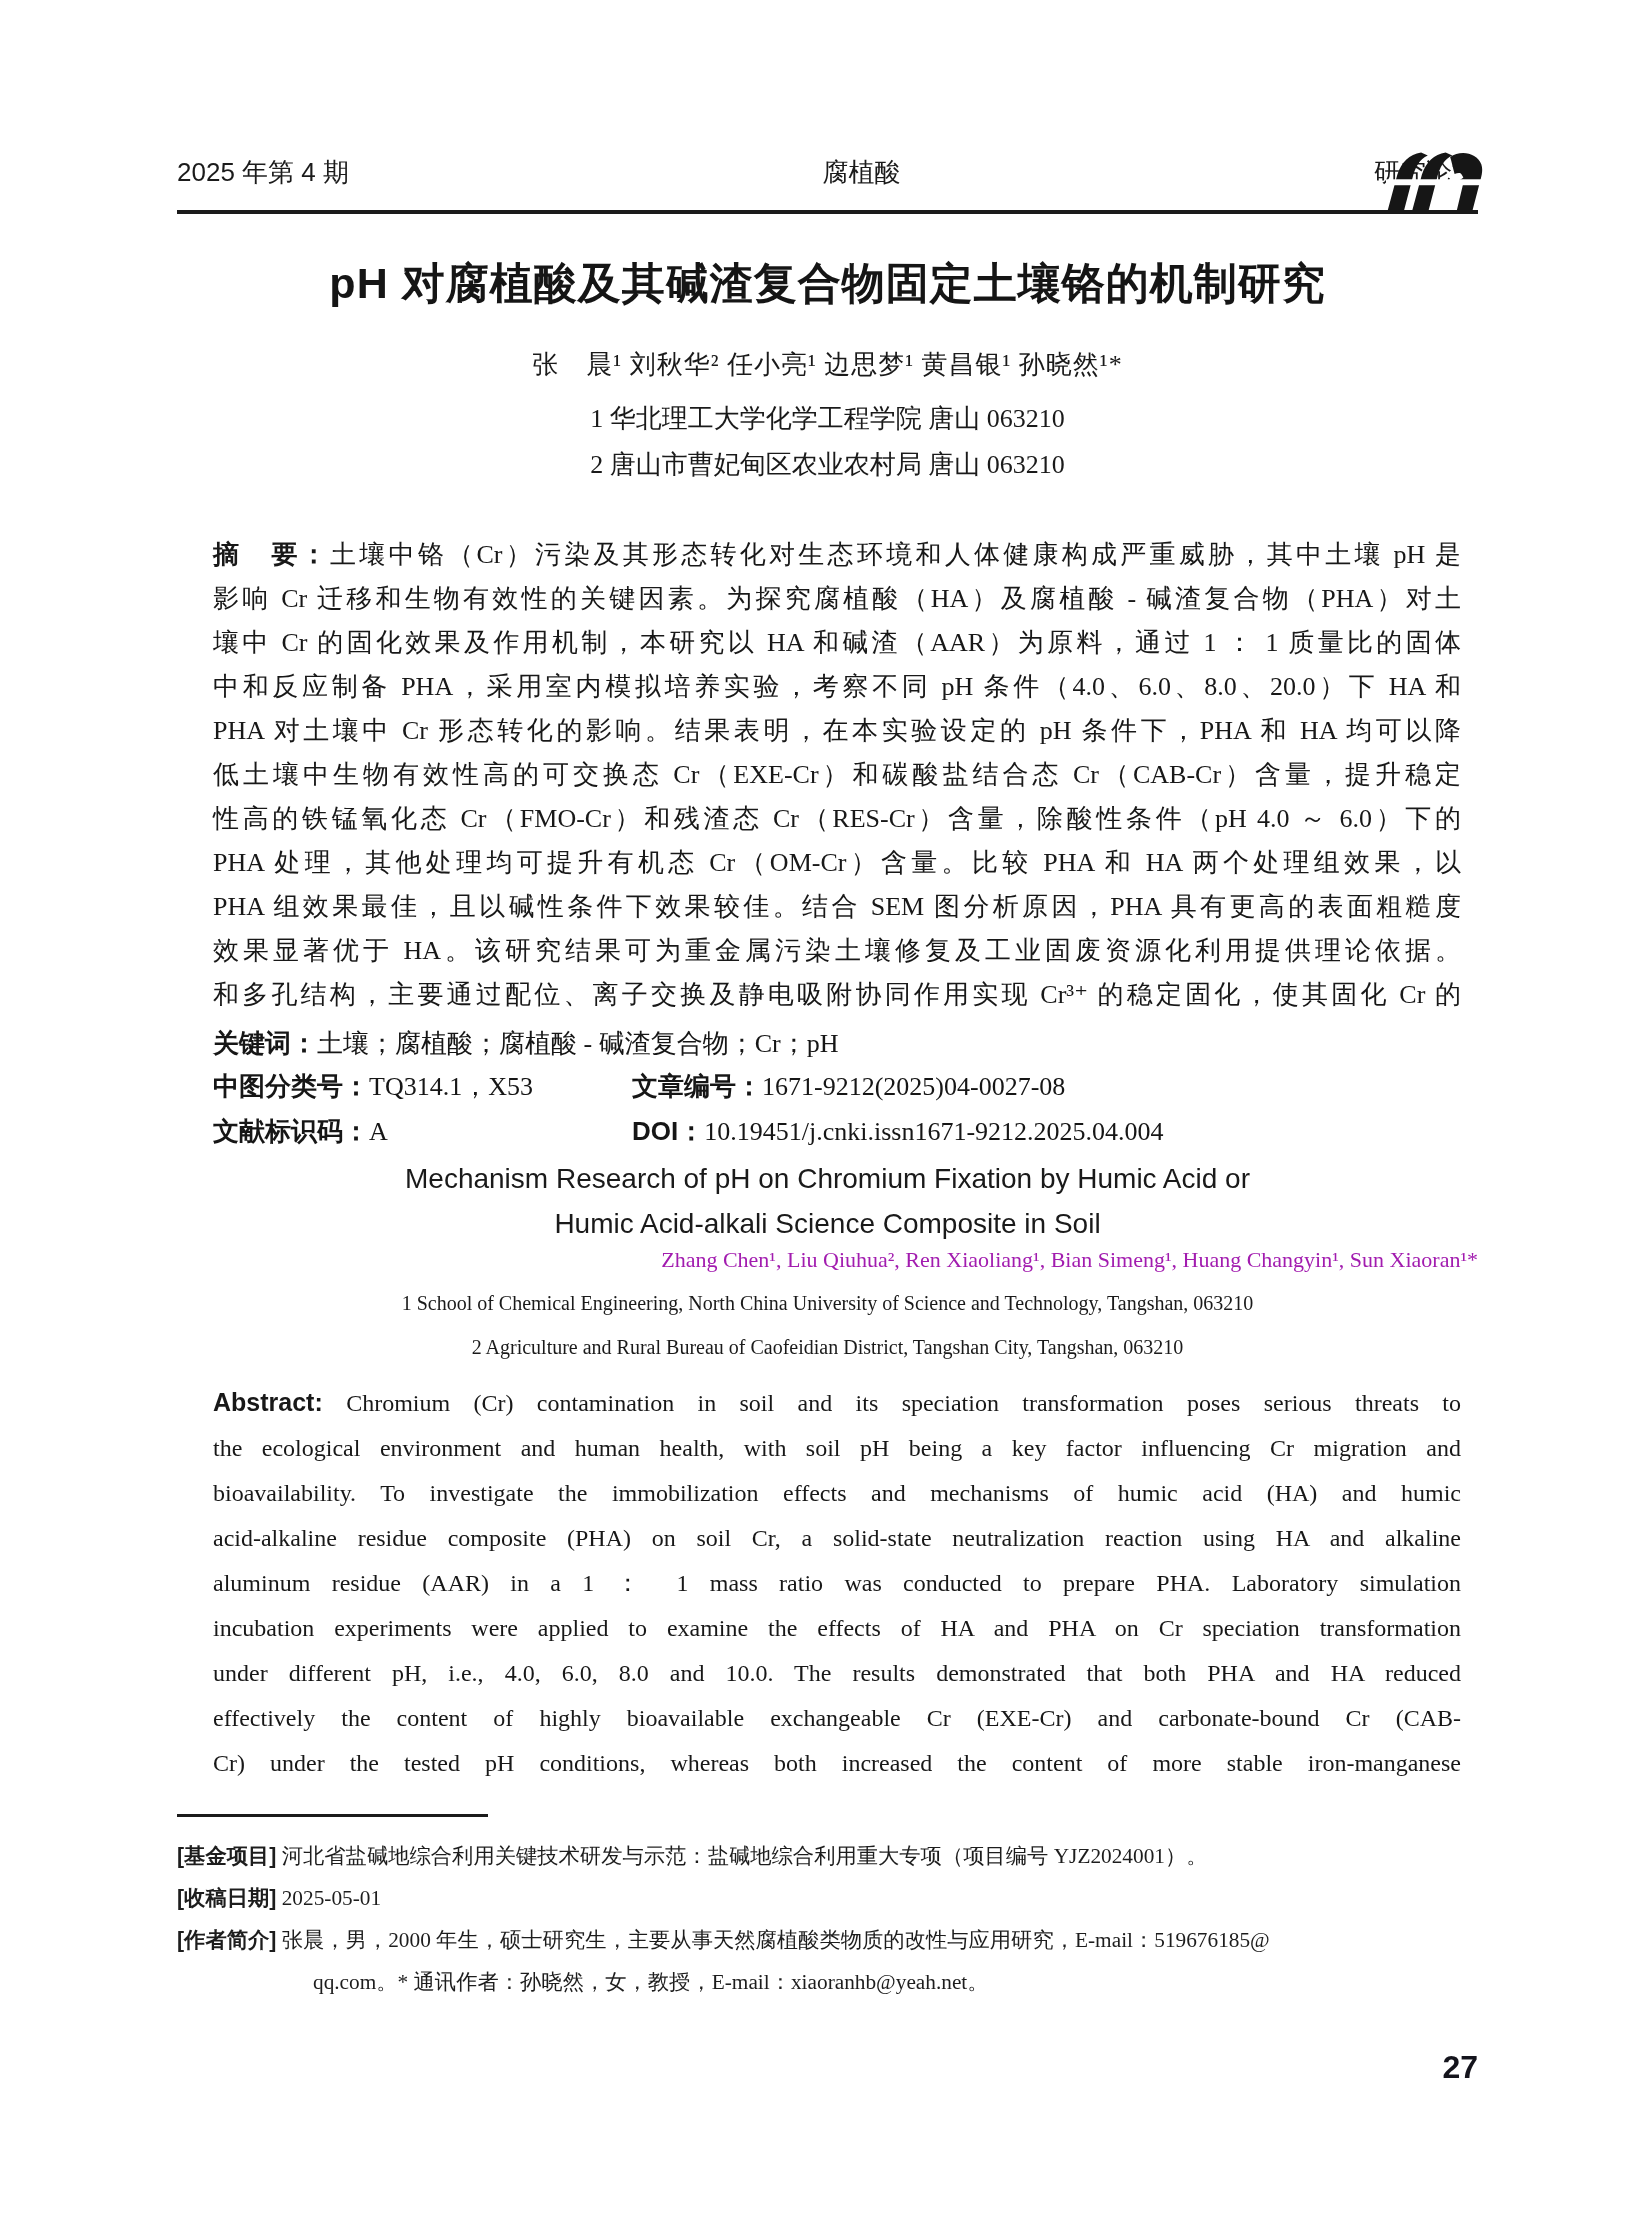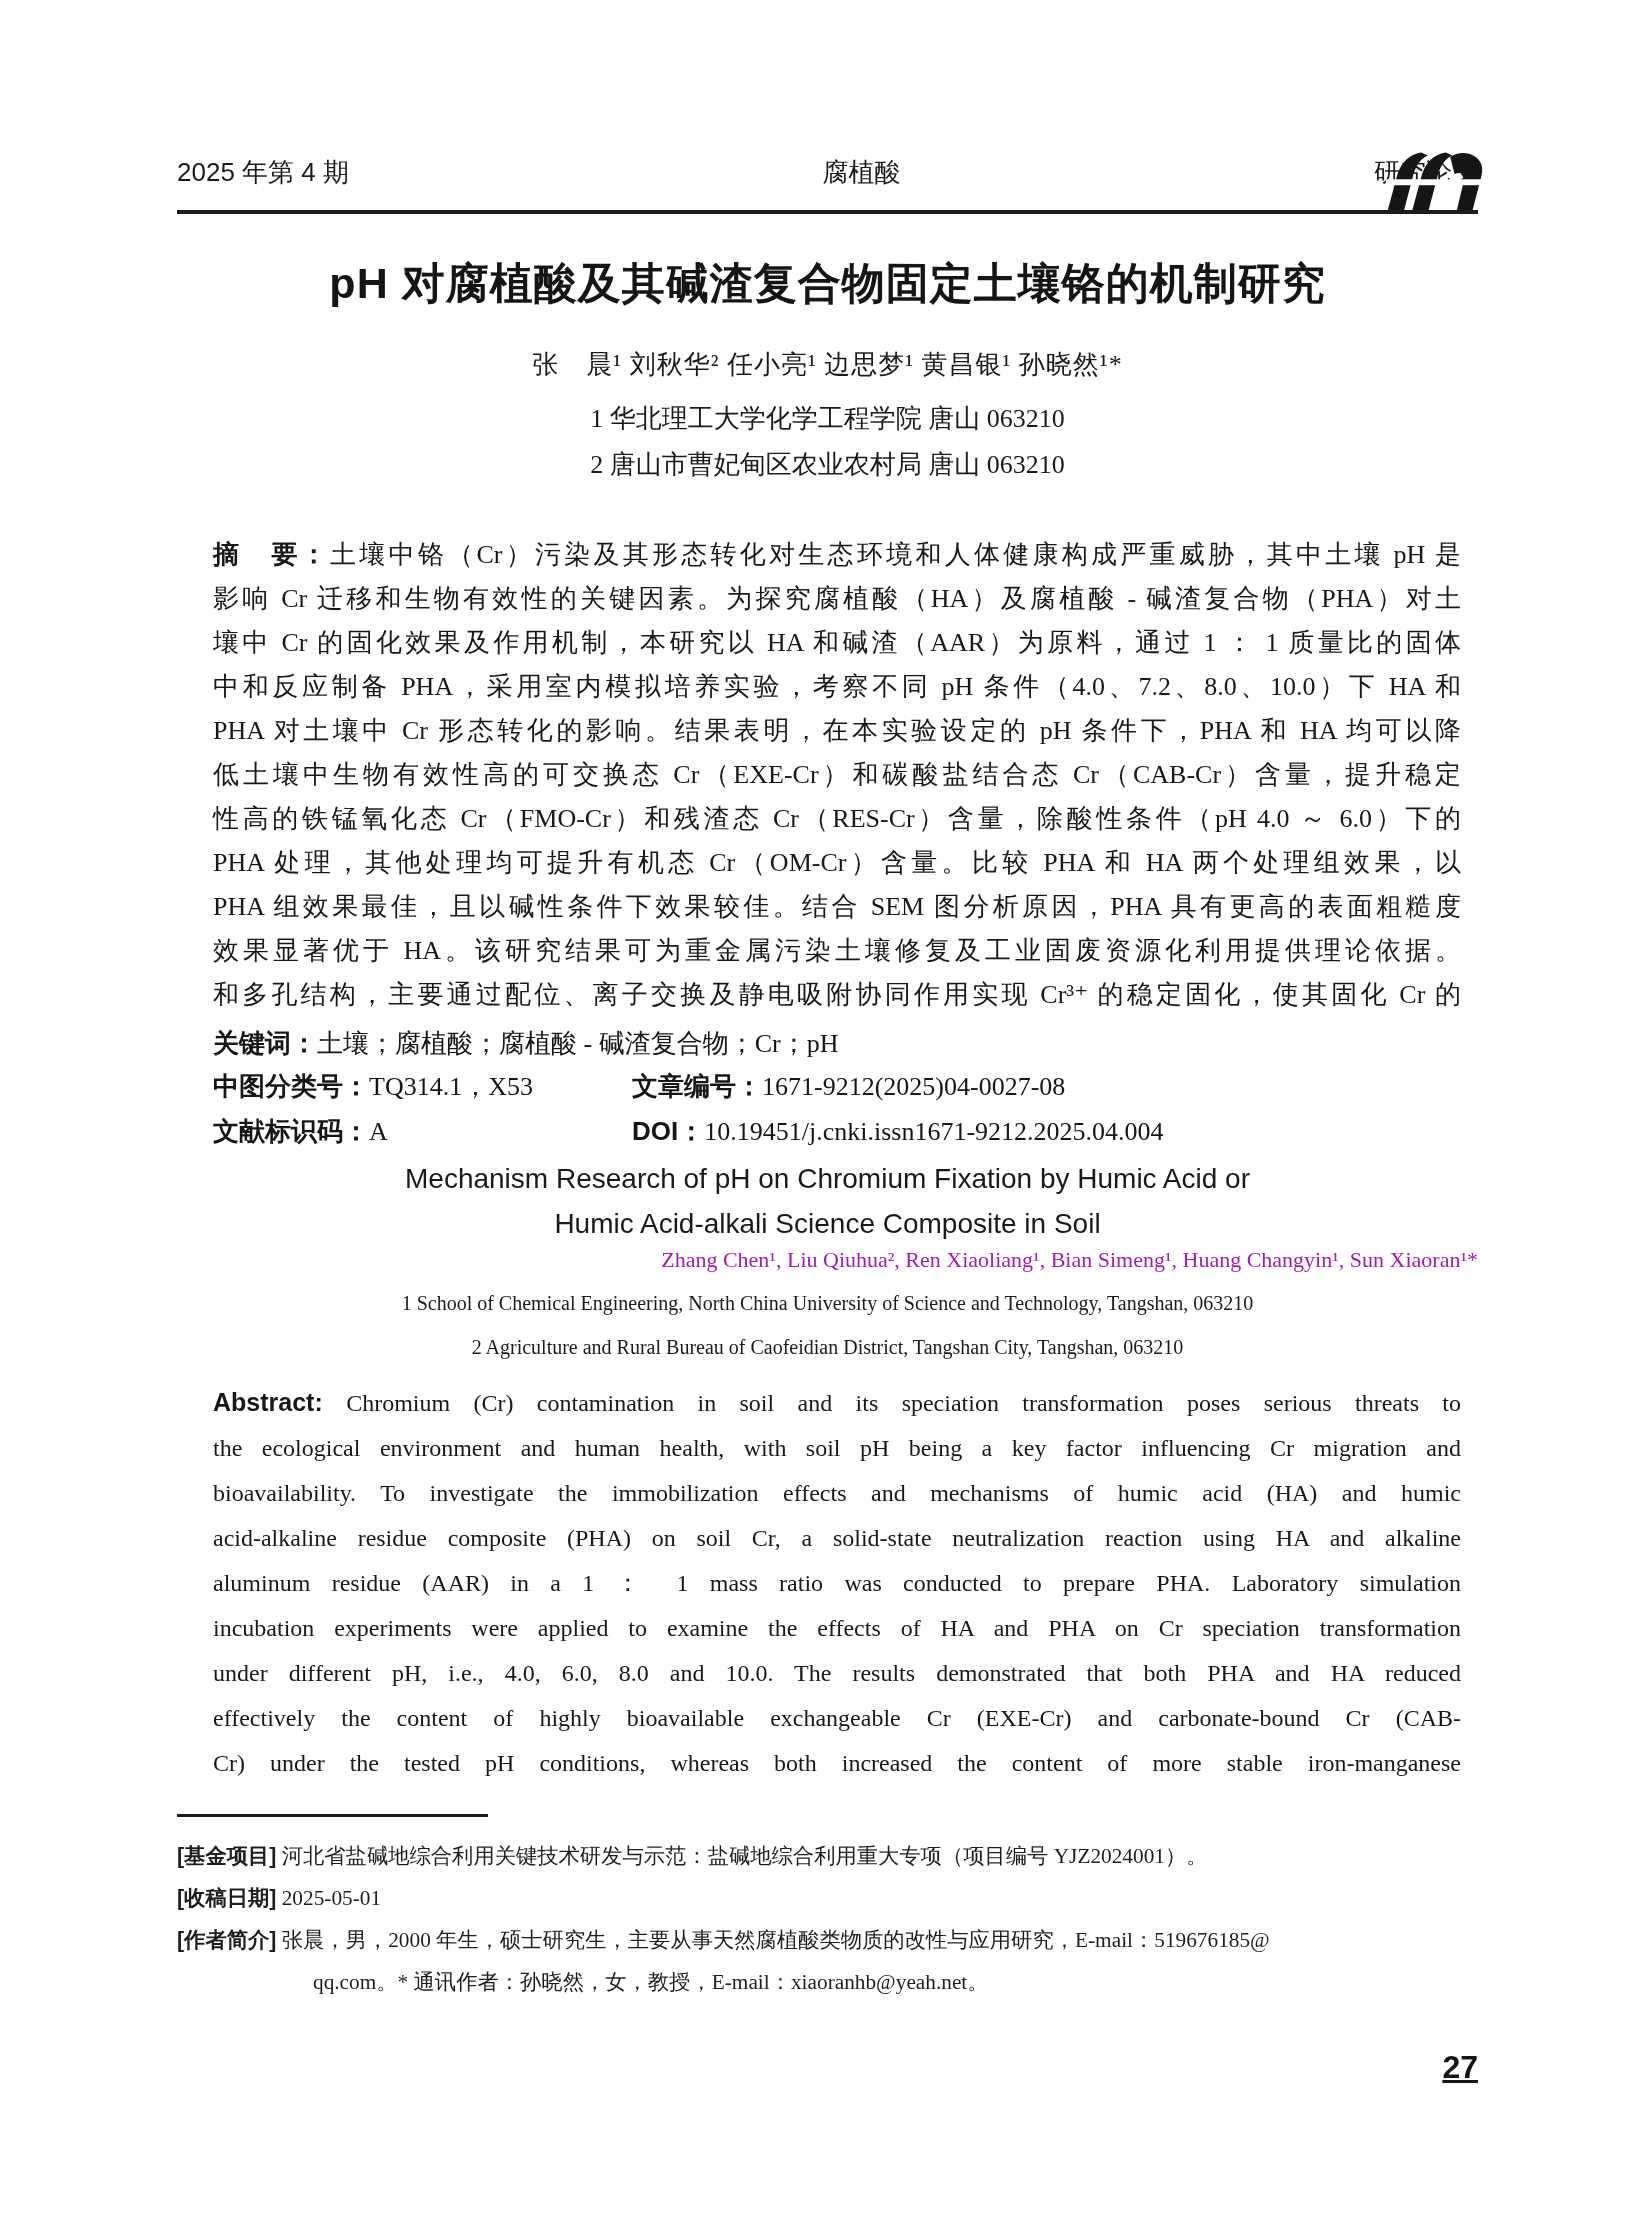--- a/index.html
+++ b/index.html
@@ -93,21 +93,21 @@
     top: 1835px; left: 177px; width: 1301px;
     font-size: 21.3px; line-height: 42px; color: #1d1d1d;
   }
   .footnotes .blabel { font-size: 21.3px; }
   .fn-indent { margin-left: 136px; }
 
   .page-number {
     top: 2049px; left: 177px; width: 1301px;
     text-align: right;
     font-family: "Liberation Sans", "DejaVu Sans", sans-serif;
-    font-weight: bold; font-size: 32px; color: #14141c; text-decoration: underline;
+    font-weight: bold; font-size: 32px; color: #14141c;
   }
 </style>
 </head>
 <body>
 
 <div class="page">
 
   <div class="abs header-row">
     <span>2025 年第 4 期</span>
     <span>腐植酸</span>
@@ -136,21 +136,21 @@
       <div>2 唐山市曹妃甸区农业农村局 唐山 063210</div>
     </div>
 
   <section class="abs abstract-cn">
     <div class="jline">
       <span class="blabel">摘　要：</span><span>土壤中铬（Cr）污染及其形态转化对生态环境和人体健康构成严重威胁，其中土壤 pH 是</span>
     </div>
     <div>
         <div class="jline">影响 Cr 迁移和生物有效性的关键因素。为探究腐植酸（HA）及腐植酸 - 碱渣复合物（PHA）对土</div>
         <div class="jline">壤中 Cr 的固化效果及作用机制，本研究以 HA 和碱渣（AAR）为原料，通过 1 ： 1 质量比的固体</div>
-        <div class="jline">中和反应制备 PHA，采用室内模拟培养实验，考察不同 pH 条件（4.0、7.2、8.0、10.0）下 HA 和</div>
+        <div class="jline">中和反应制备 PHA，采用室内模拟培养实验，考察不同 pH 条件（4.0、6.0、8.0、20.0）下 HA 和</div>
         <div class="jline">PHA 对土壤中 Cr 形态转化的影响。结果表明，在本实验设定的 pH 条件下，PHA 和 HA 均可以降</div>
         <div class="jline">低土壤中生物有效性高的可交换态 Cr（EXE-Cr）和碳酸盐结合态 Cr（CAB-Cr）含量，提升稳定</div>
         <div class="jline">性高的铁锰氧化态 Cr（FMO-Cr）和残渣态 Cr（RES-Cr）含量，除酸性条件（pH 4.0 ～ 6.0）下的</div>
         <div class="jline">PHA 处理，其他处理均可提升有机态 Cr（OM-Cr）含量。比较 PHA 和 HA 两个处理组效果，以</div>
         <div class="jline">PHA 组效果最佳，且以碱性条件下效果较佳。结合 SEM 图分析原因，PHA 具有更高的表面粗糙度</div>
         <div class="jline">效果显著优于 HA。该研究结果可为重金属污染土壤修复及工业固废资源化利用提供理论依据。</div>
         <div class="jline">和多孔结构，主要通过配位、离子交换及静电吸附协同作用实现 Cr³⁺ 的稳定固化，使其固化 Cr 的</div>
       </div>
   </section>
 

